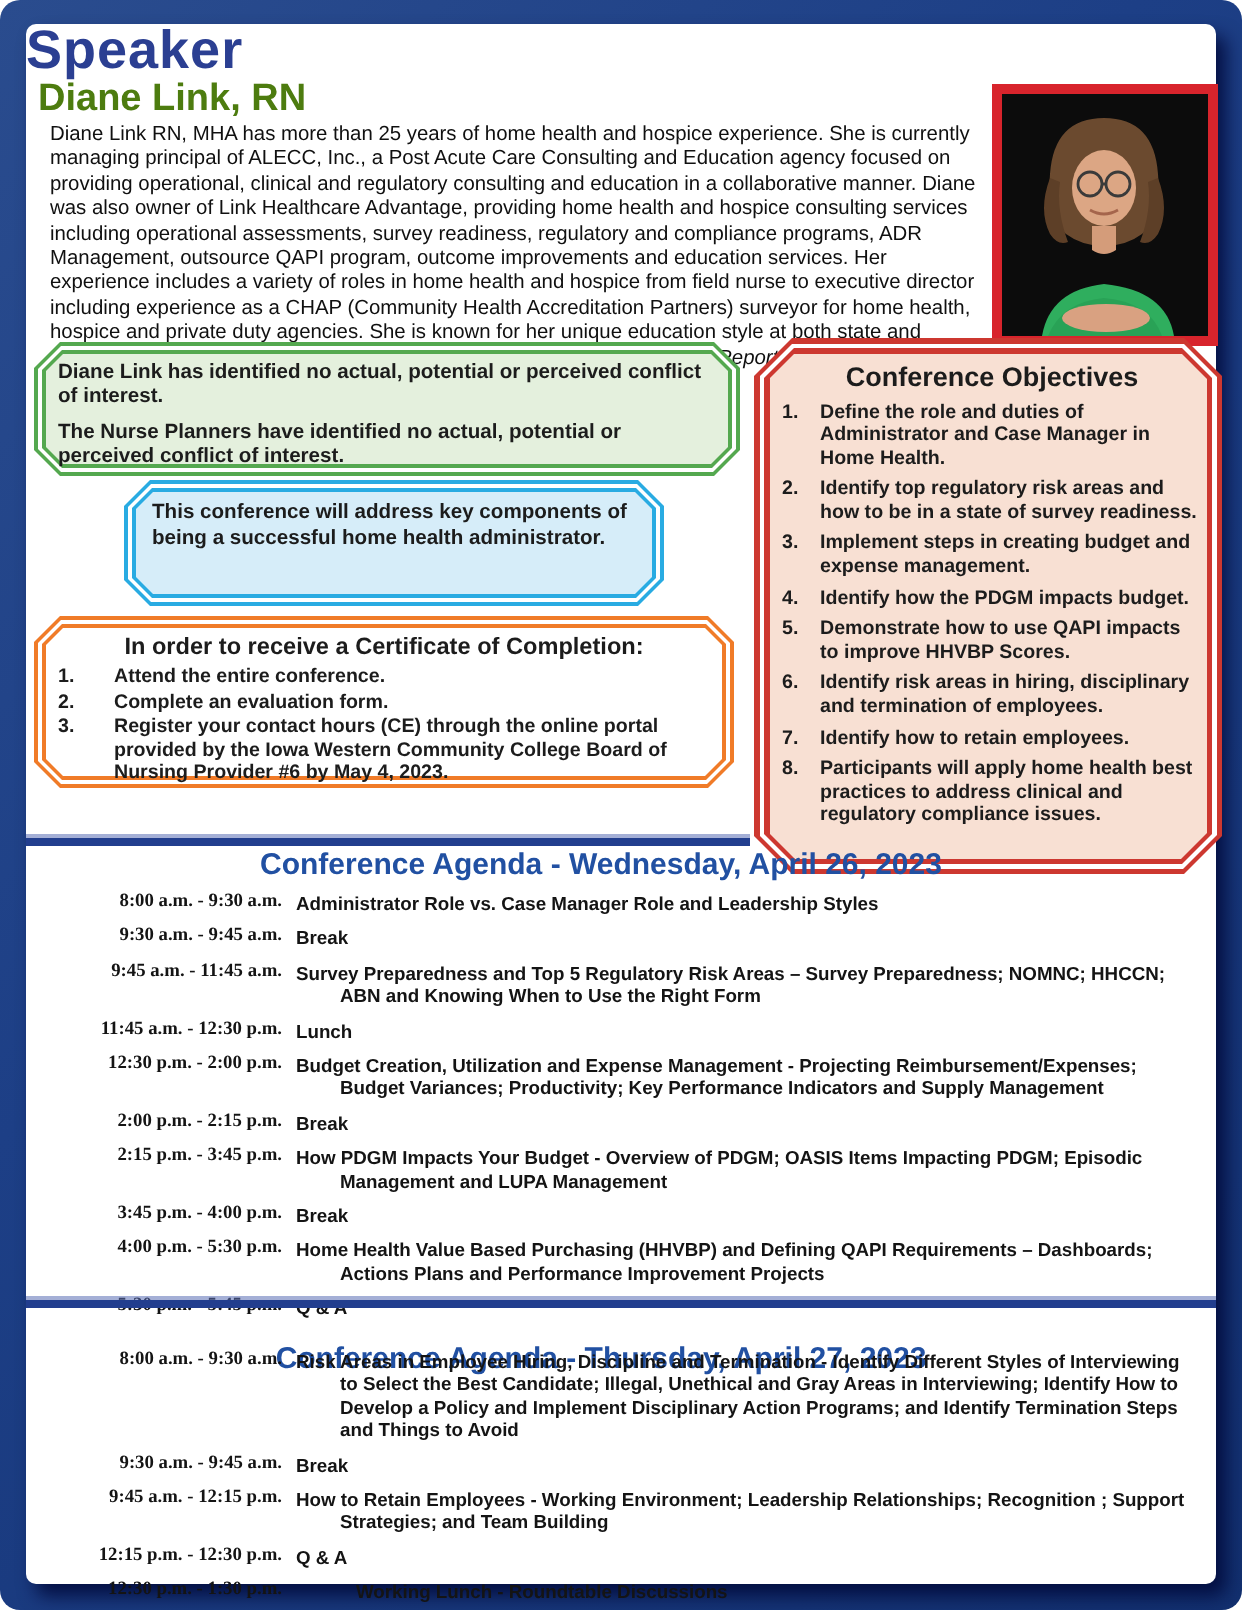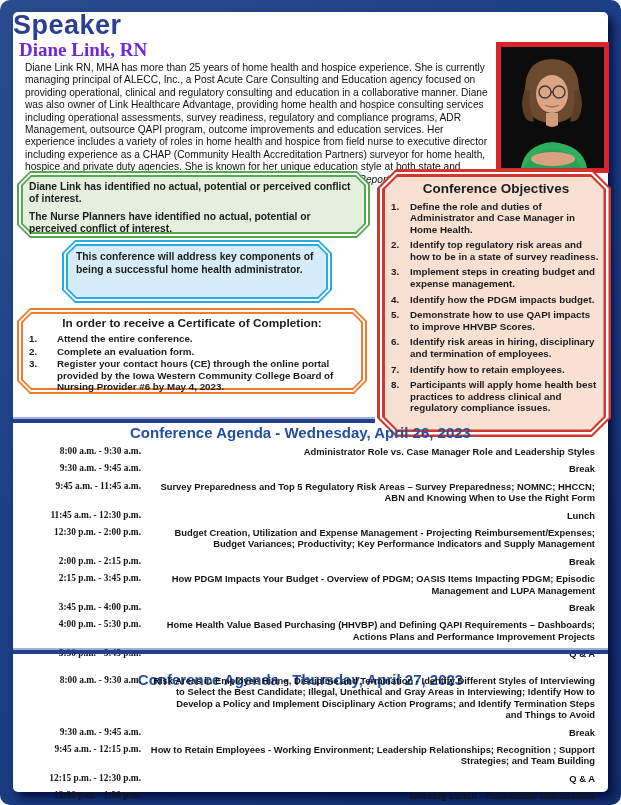--- a/index.html
+++ b/index.html
@@ -14,21 +14,21 @@
     position:absolute; left:13px; top:12px; width:595px; height:780px;
     background:#ffffff; border-radius:5px;
     box-shadow:5px 6px 9px rgba(0,8,56,0.85);
   }
   .title {
     position:absolute; top:-2px; left:0; width:100%; text-align:left;
     font-size:27px; font-weight:bold; color:#2b3f92; letter-spacing:0.5px;
   }
   .speaker-name {
     position:absolute; left:6px; top:27px;
-    font-size:19px; font-weight:bold; color:#6d28d9;font-family:Liberation Serif, serif;
+    font-size:19px; font-weight:bold; color:#4d7c0f;
   }
   .bio {
     position:absolute; left:12px; top:50px; width:464px;
     font-size:10.2px; line-height:12.4px; color:#101010; font-weight:500;
   }
   .bio .it { font-style:italic; }
   .photo-frame {
     position:absolute; left:483px; top:30px; width:113px; height:131px;
     background:#0c0c0c; border:5px solid #d8242c;
   }
@@ -79,21 +79,21 @@
   .div-thu { left:0; top:638px; width:595px; }
   .agenda-header { position:absolute; width:575px; text-align:center; font-size:15px; font-weight:bold; color:#2150a2; }
   .hdr-wed { left:0; top:412px; }
   .hdr-thu { left:0; top:659px; }
 
   .agenda { position:absolute; left:16px; width:566px; display:flex; flex-direction:column; }
   .agenda-wed { top:434px; gap:6px; }
   .agenda-thu { top:663px; gap:6px; }
   .agenda .row { display:flex; font-size:9.4px; font-weight:600; color:#141414; line-height:11.4px; }
   .agenda .time { width:112px; flex:none; text-align:right;font-family:Liberation Serif, serif; }
-  .agenda .desc { flex:1; margin-left:7px; padding-left:22px; text-indent:-22px;text-align:right; }
+  .agenda .desc { flex:1; margin-left:7px; padding-left:22px; text-indent:-22px; }
   .agenda .row.indent-extra .desc { padding-left:52px; text-indent:-22px; }
 </style>
 </head>
 <body>
 
 <div class="page">
   <div class="sheet">
 
     <div class="title">Speaker</div>
 

